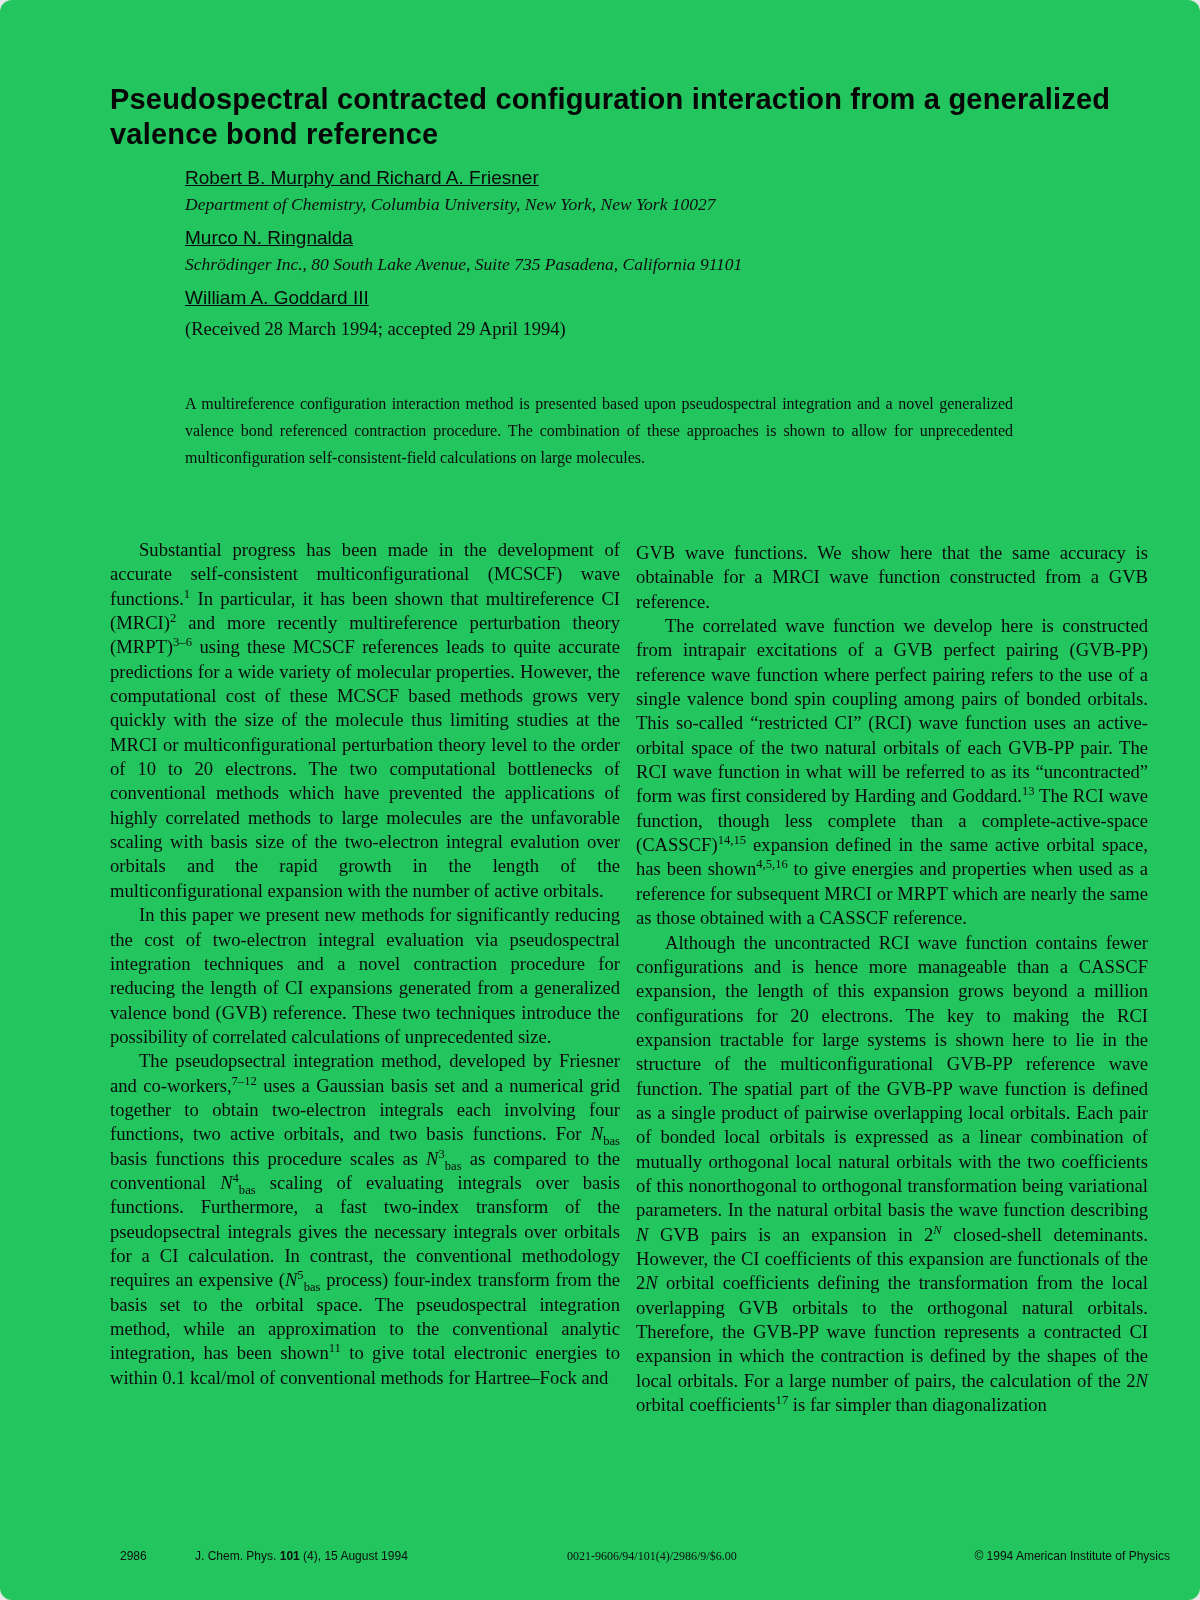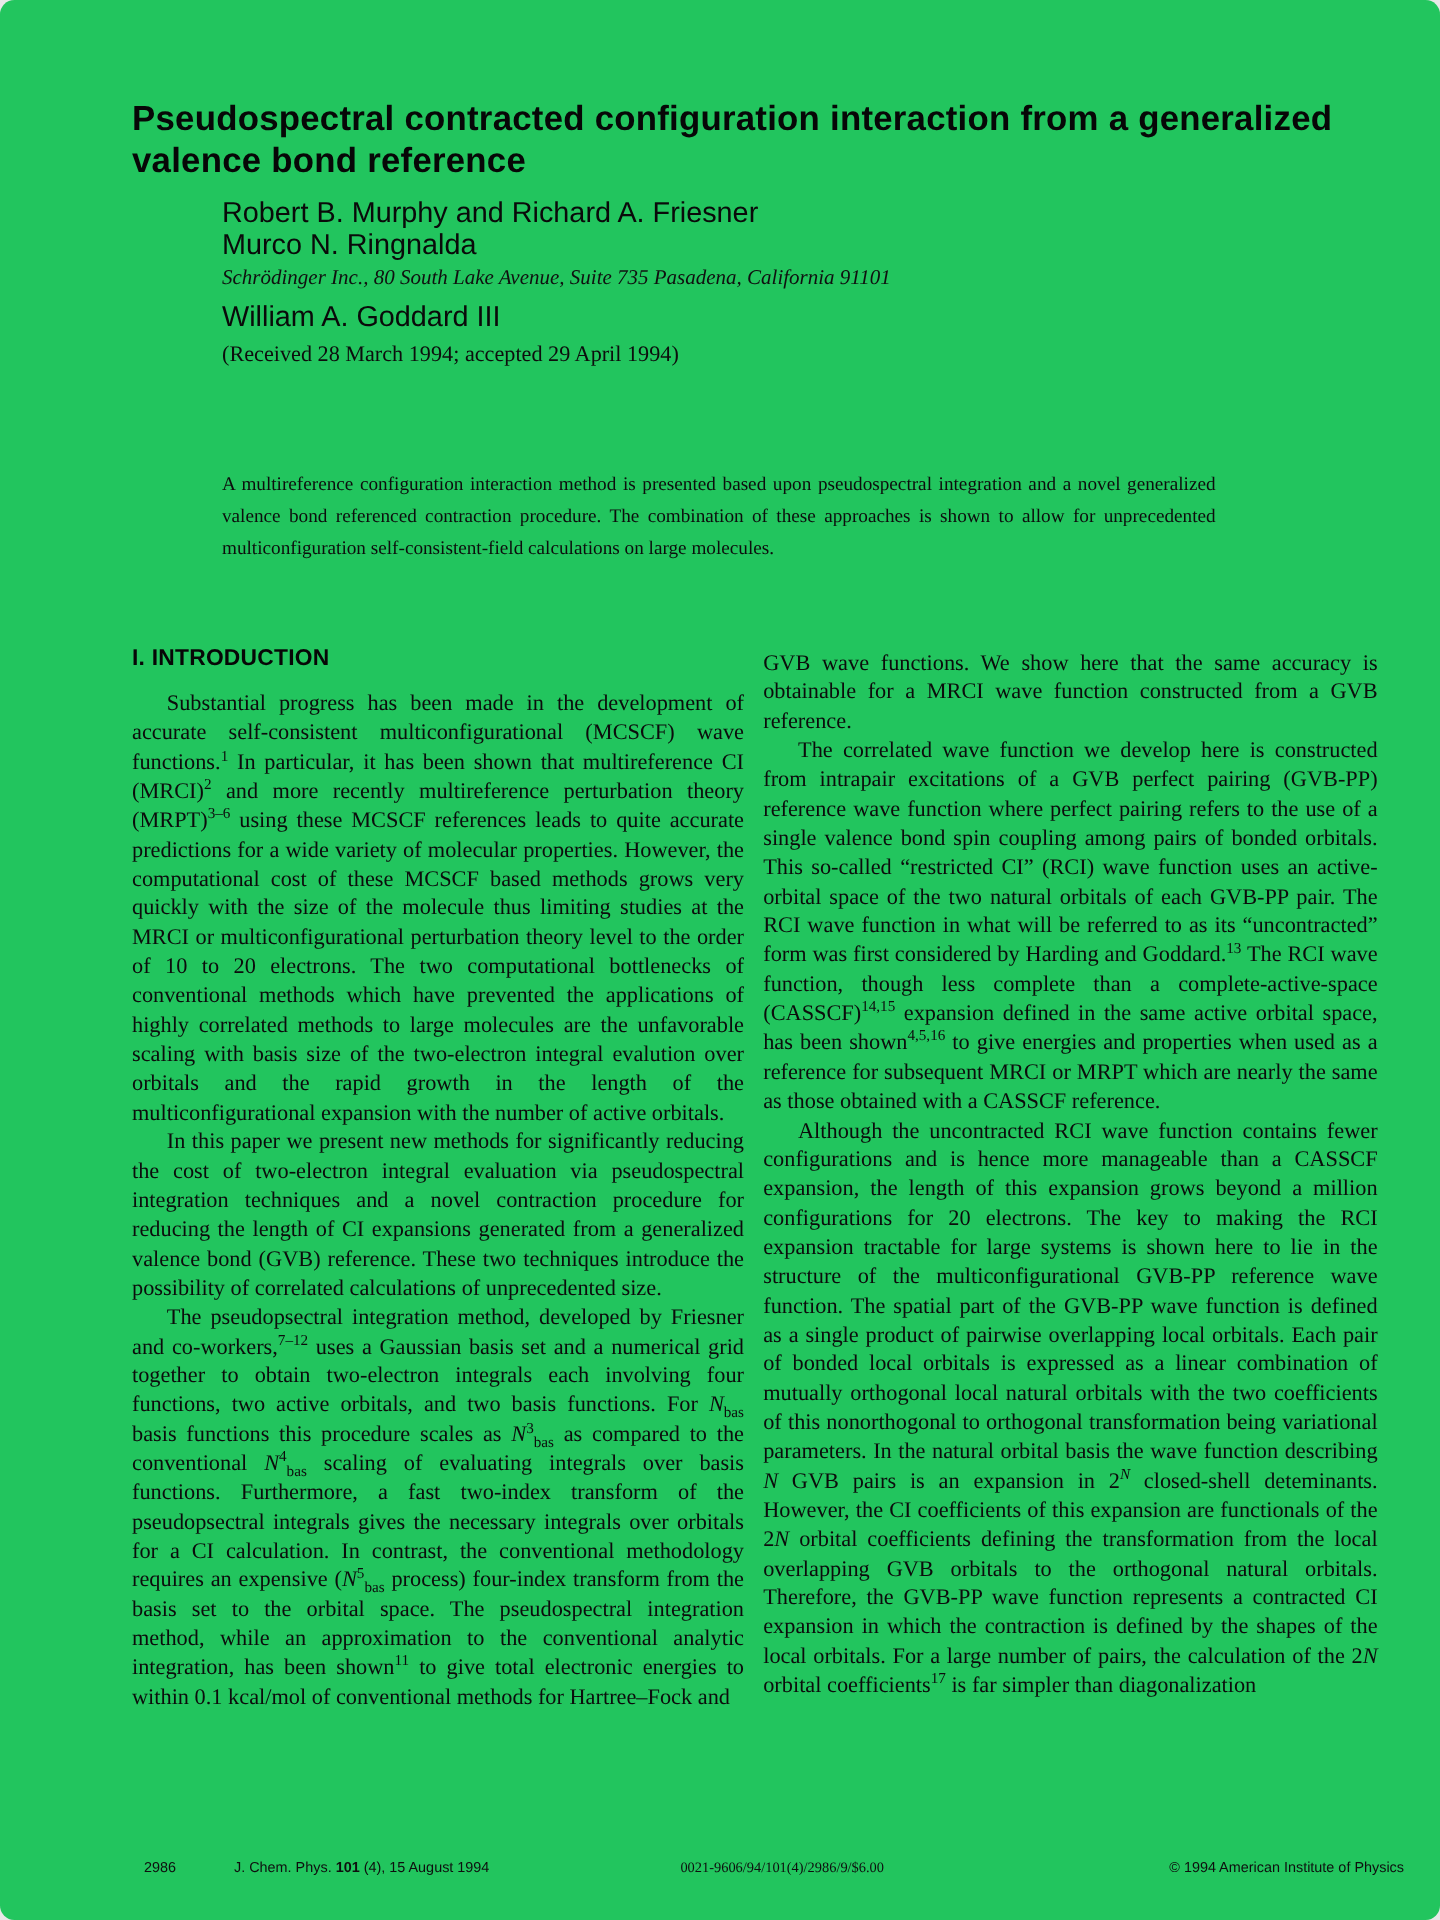--- a/index.html
+++ b/index.html
@@ -10,22 +10,22 @@
     overflow:hidden;
     border-radius:12px;
   }
   .title{
     position:absolute;left:110px;top:82px;width:1020px;margin:0;
     font-family:"Liberation Sans",sans-serif;font-weight:700;
     font-size:29px;line-height:35px;letter-spacing:0.2px;color:#070707;
   }
   .authors{position:absolute;left:185px;top:166px;width:850px;}
   .author-name{
-    font-family:"Liberation Sans",sans-serif;font-size:24px;line-height:24px;
-    margin:0 0 3px 0;color:#0a0a0a;
+    font-family:"Liberation Sans",sans-serif;font-size:19px;line-height:24px;
+    margin:0 0 3px 0;color:#0a0a0a;text-decoration:underline;
   }
   .author-aff{
     font-style:italic;font-size:17.5px;line-height:22px;margin:0 0 11px 0;color:#101010;
     width:800px;
   }
   .received{font-size:18.5px;line-height:23px;margin-top:8px;color:#0d0d0d;}
   .abstract{
     position:absolute;left:185px;top:390px;width:828px;
     font-size:16px;line-height:27px;text-align:justify;color:#0d0d0d;
   }
@@ -56,35 +56,35 @@
 </head>
 <body>
 
 <div class="page">
 
   <h1 class="title">Pseudospectral contracted configuration interaction from a generalized valence bond reference</h1>
 
   <div class="authors">
     <div>
       <p class="author-name">Robert B. Murphy and Richard A. Friesner</p>
+      <p class="author-aff">Department of Chemistry, Columbia University, New York, New York 10027</p>
     </div>
     <div>
       <p class="author-name">Murco N. Ringnalda</p>
       <p class="author-aff">Schrödinger Inc., 80 South Lake Avenue, Suite 735 Pasadena, California 91101</p>
     </div>
     <div>
       <p class="author-name">William A. Goddard III</p>
     </div>
     <p class="received">(Received 28 March 1994; accepted 29 April 1994)</p>
   </div>
 
   <div class="abstract">A multireference configuration interaction method is presented based upon pseudospectral integration and a novel generalized valence bond referenced contraction procedure. The combination of these approaches is shown to allow for unprecedented multiconfiguration self-consistent-field calculations on large molecules.</div>
 
   <div class="col col-left">
-    <h2 class="sec-heading">I. INTRODUCTION</h2>
     <p class="indent">Substantial progress has been made in the development of accurate self-consistent multiconfigurational (MCSCF) wave functions.<sup>1</sup> In particular, it has been shown that multireference CI (MRCI)<sup>2</sup> and more recently multireference perturbation theory (MRPT)<sup>3–6</sup> using these MCSCF references leads to quite accurate predictions for a wide variety of molecular properties. However, the computational cost of these MCSCF based methods grows very quickly with the size of the molecule thus limiting studies at the MRCI or multiconfigurational perturbation theory level to the order of 10 to 20 electrons. The two computational bottlenecks of conventional methods which have prevented the applications of highly correlated methods to large molecules are the unfavorable scaling with basis size of the two-electron integral evalution over orbitals and the rapid growth in the length of the multiconfigurational expansion with the number of active orbitals.</p>
     <p class="indent">In this paper we present new methods for significantly reducing the cost of two-electron integral evaluation via pseudospectral integration techniques and a novel contraction procedure for reducing the length of CI expansions generated from a generalized valence bond (GVB) reference. These two techniques introduce the possibility of correlated calculations of unprecedented size.</p>
     <p class="indent">The pseudopsectral integration method, developed by Friesner and co-workers,<sup>7–12</sup> uses a Gaussian basis set and a numerical grid together to obtain two-electron integrals each involving four functions, two active orbitals, and two basis functions. For <i>N</i><sub>bas</sub> basis functions this procedure scales as <i>N</i><sup>3</sup><sub>bas</sub> as compared to the conventional <i>N</i><sup>4</sup><sub>bas</sub> scaling of evaluating integrals over basis functions. Furthermore, a fast two-index transform of the pseudopsectral integrals gives the necessary integrals over orbitals for a CI calculation. In contrast, the conventional methodology requires an expensive (<i>N</i><sup>5</sup><sub>bas</sub> process) four-index transform from the basis set to the orbital space. The pseudospectral integration method, while an approximation to the conventional analytic integration, has been shown<sup>11</sup> to give total electronic energies to within 0.1 kcal/mol of conventional methods for Hartree–Fock and</p>
   </div>
 
   <div class="col col-right">
     <p>GVB wave functions. We show here that the same accuracy is obtainable for a MRCI wave function constructed from a GVB reference.</p>
     <p class="indent">The correlated wave function we develop here is constructed from intrapair excitations of a GVB perfect pairing (GVB-PP) reference wave function where perfect pairing refers to the use of a single valence bond spin coupling among pairs of bonded orbitals. This so-called “restricted CI” (RCI) wave function uses an active-orbital space of the two natural orbitals of each GVB-PP pair. The RCI wave function in what will be referred to as its “uncontracted” form was first considered by Harding and Goddard.<sup>13</sup> The RCI wave function, though less complete than a complete-active-space (CASSCF)<sup>14,15</sup> expansion defined in the same active orbital space, has been shown<sup>4,5,16</sup> to give energies and properties when used as a reference for subsequent MRCI or MRPT which are nearly the same as those obtained with a CASSCF reference.</p>
     <p class="indent">Although the uncontracted RCI wave function contains fewer configurations and is hence more manageable than a CASSCF expansion, the length of this expansion grows beyond a million configurations for 20 electrons. The key to making the RCI expansion tractable for large systems is shown here to lie in the structure of the multiconfigurational GVB-PP reference wave function. The spatial part of the GVB-PP wave function is defined as a single product of pairwise overlapping local orbitals. Each pair of bonded local orbitals is expressed as a linear combination of mutually orthogonal local natural orbitals with the two coefficients of this nonorthogonal to orthogonal transformation being variational parameters. In the natural orbital basis the wave function describing <i>N</i> GVB pairs is an expansion in 2<sup><i>N</i></sup> closed-shell deteminants. However, the CI coefficients of this expansion are functionals of the 2<i>N</i> orbital coefficients defining the transformation from the local overlapping GVB orbitals to the orthogonal natural orbitals. Therefore, the GVB-PP wave function represents a contracted CI expansion in which the contraction is defined by the shapes of the local orbitals. For a large number of pairs, the calculation of the 2<i>N</i> orbital coefficients<sup>17</sup> is far simpler than diagonalization</p>
   </div>

